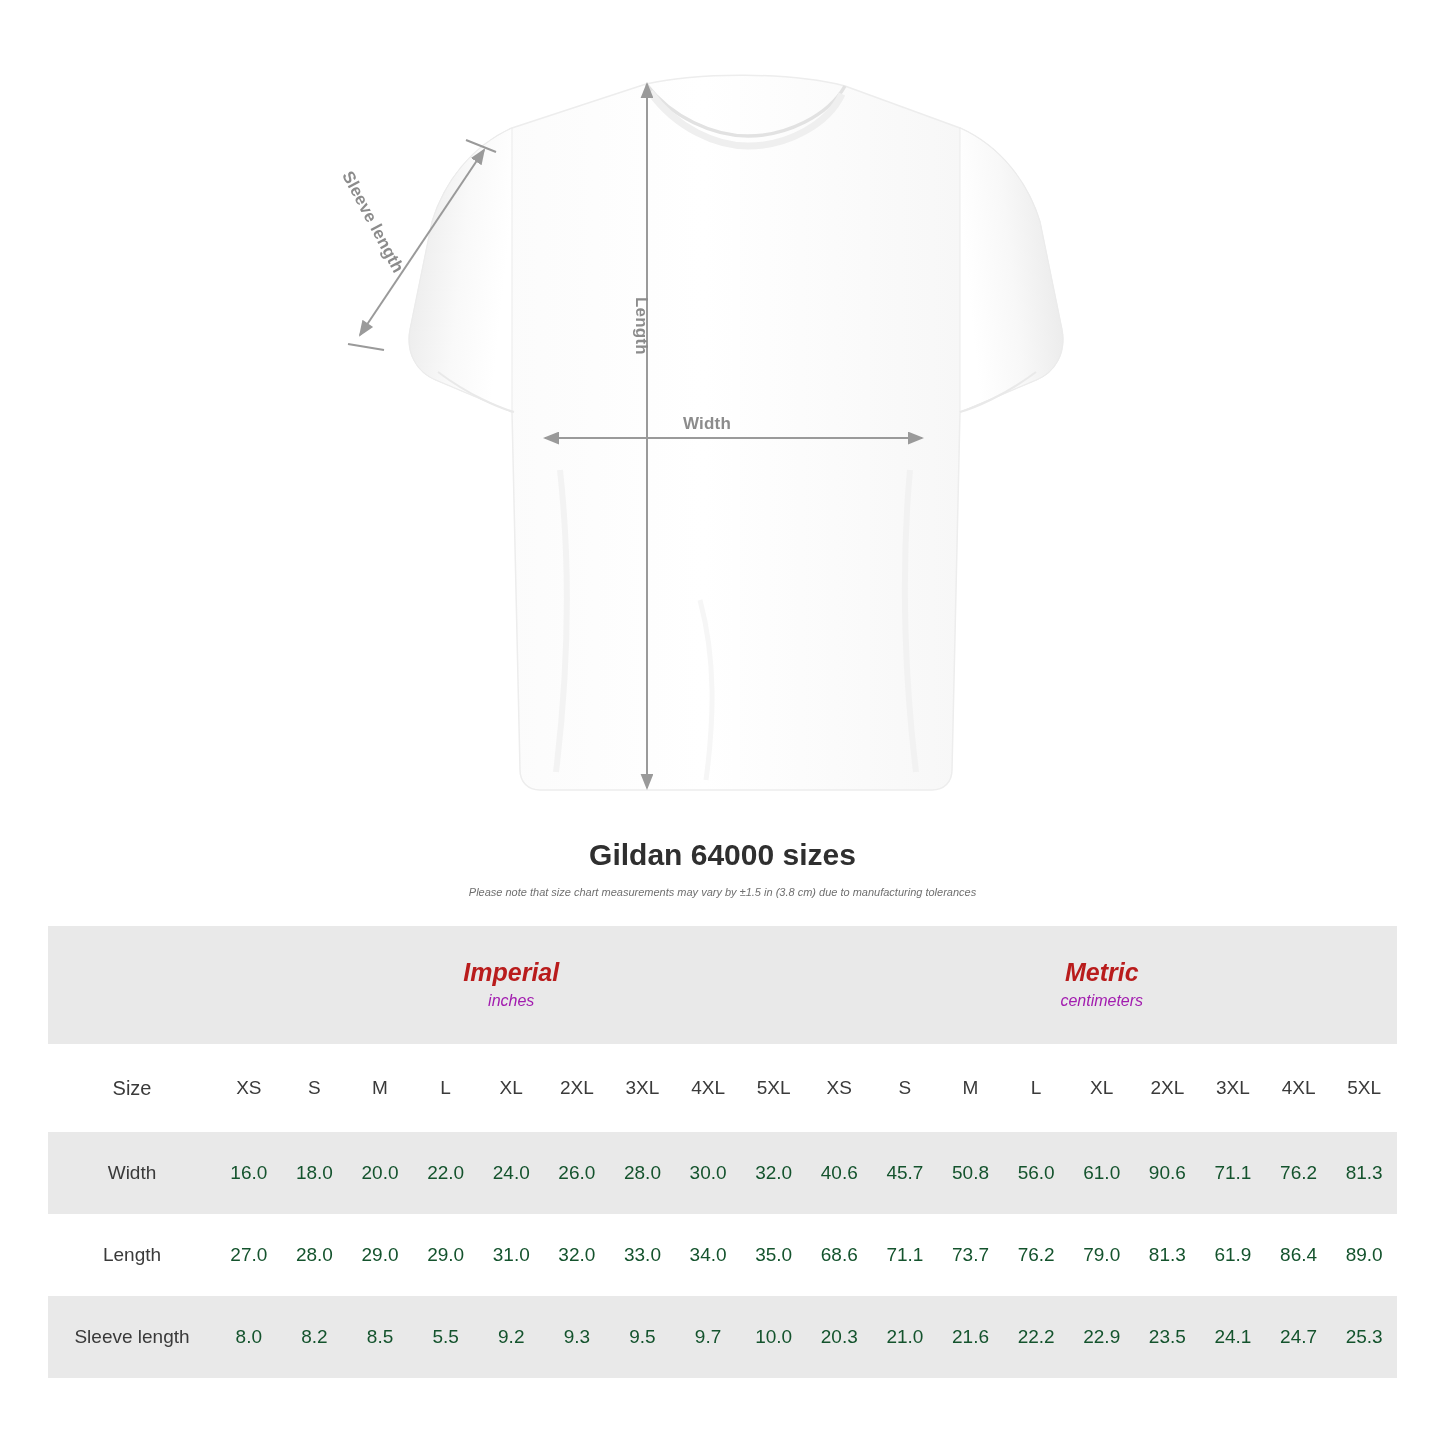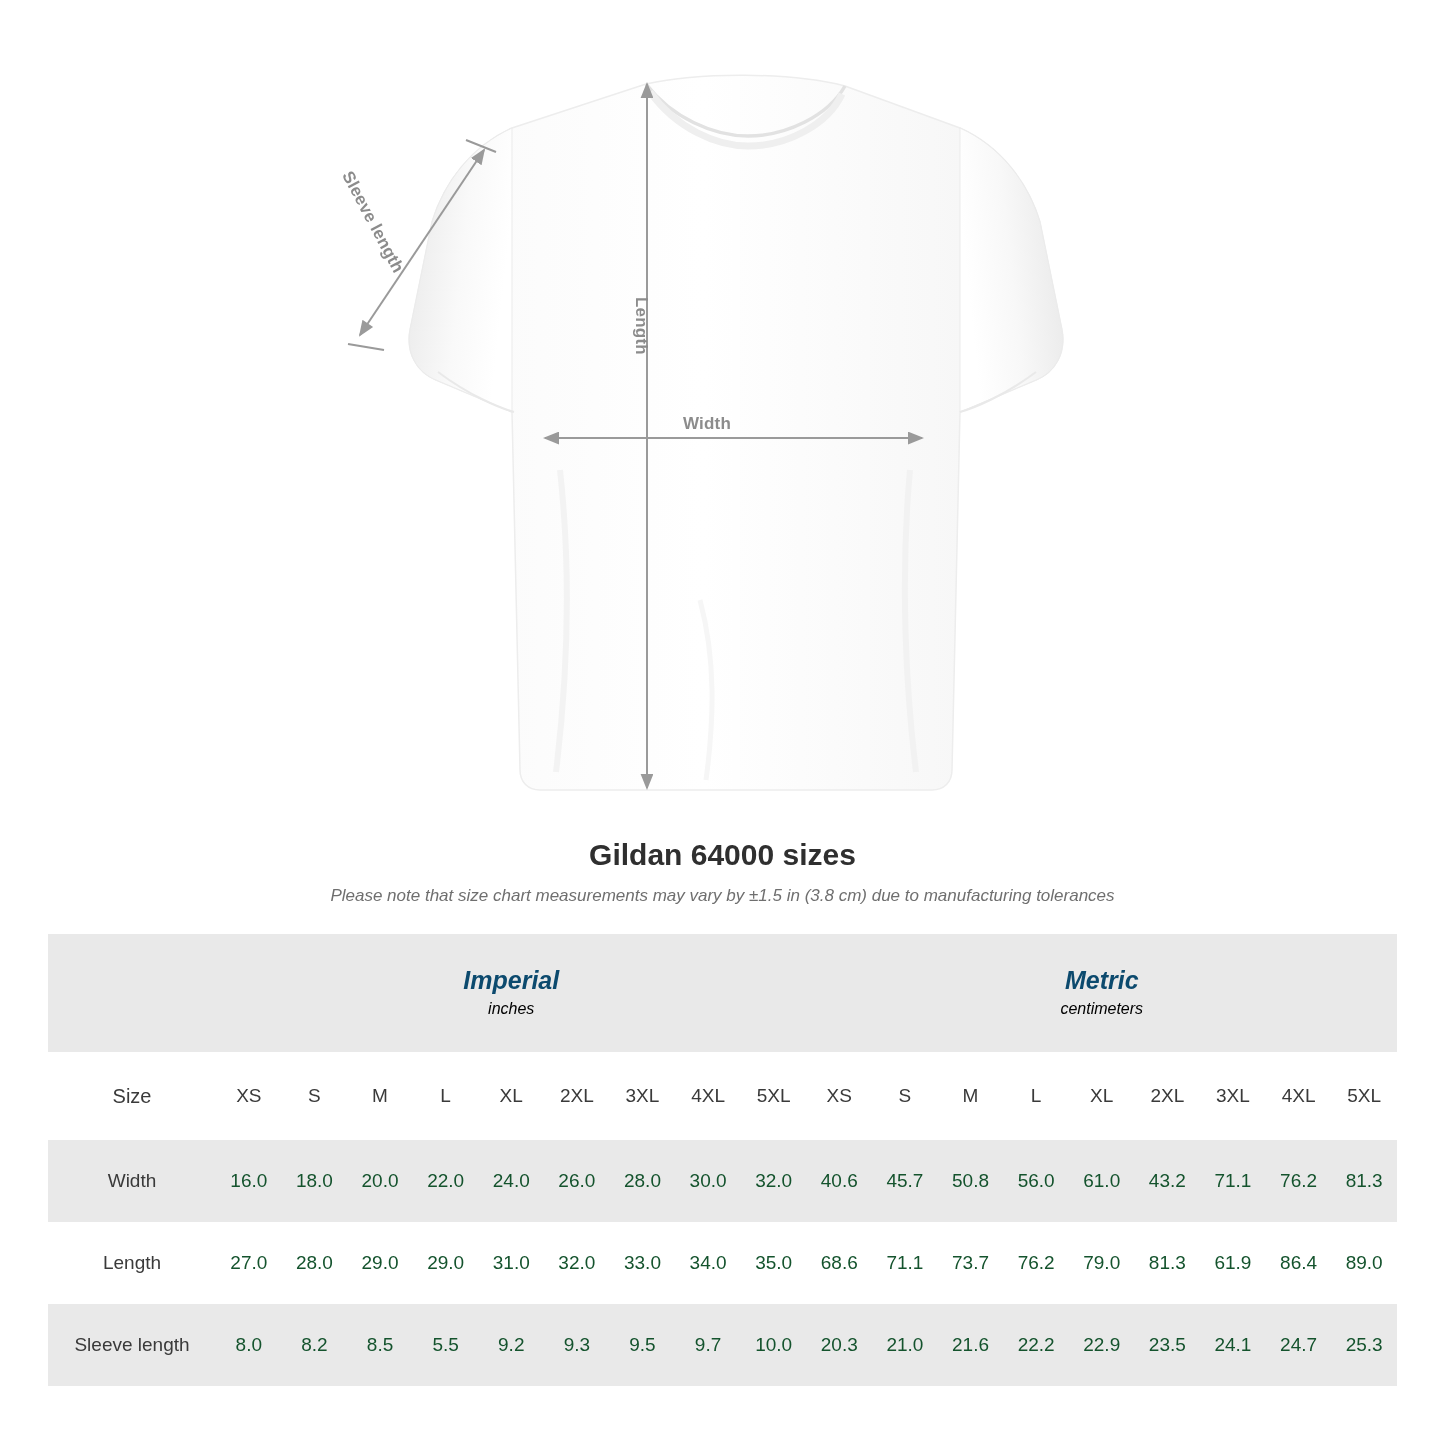--- a/index.html
+++ b/index.html
@@ -57,21 +57,21 @@
     text-align: center;
     margin-top: 8px;
   }
   .chart-title {
     font-size: 30px;
     font-weight: bold;
     color: #2f2f2f;
     margin: 0 0 14px 0;
   }
   .chart-note {
-    font-size: 17px;
+    font-size: 11px;
     font-style: italic;
     color: #6f6f6f;
     margin: 0;
   }
 
   
   .table-wrap {
     margin: 28px 48px 0 48px;
   }
   table.size-table {
@@ -85,27 +85,27 @@
     font-weight: normal;
   }
   .unit-head {
     height: 118px;
     background: #e9e9e9;
   }
   .unit-head .unit-name {
     font-size: 25px;
     font-style: italic;
     font-weight: bold;
-    color: #0c4a6e;
+    color: #b91c1c;
     line-height: 1.25;
   }
   .unit-head .unit-sub {
     font-size: 16px;
     font-style: italic;
-    color: #000000;
+    color: #a21caf;
     line-height: 1.5;
   }
   .head-row td {
     height: 88px;
     background: #ffffff;
     font-size: 19px;
     font-weight: bold;
     color: #3a3a3a;
   }
   .head-row td.rowlabel { font-size: 20px; }
@@ -280,21 +280,21 @@
           <td>24.0</td>
           <td>26.0</td>
           <td>28.0</td>
           <td>30.0</td>
           <td>32.0</td>
           <td>40.6</td>
           <td>45.7</td>
           <td>50.8</td>
           <td>56.0</td>
           <td>61.0</td>
-          <td>43.2</td>
+          <td>90.6</td>
           <td>71.1</td>
           <td>76.2</td>
           <td>81.3</td>
         </tr>
         <tr class="data-row plain">
           <td class="rowlabel">Length</td>
           <td>27.0</td>
           <td>28.0</td>
           <td>29.0</td>
           <td>29.0</td>

